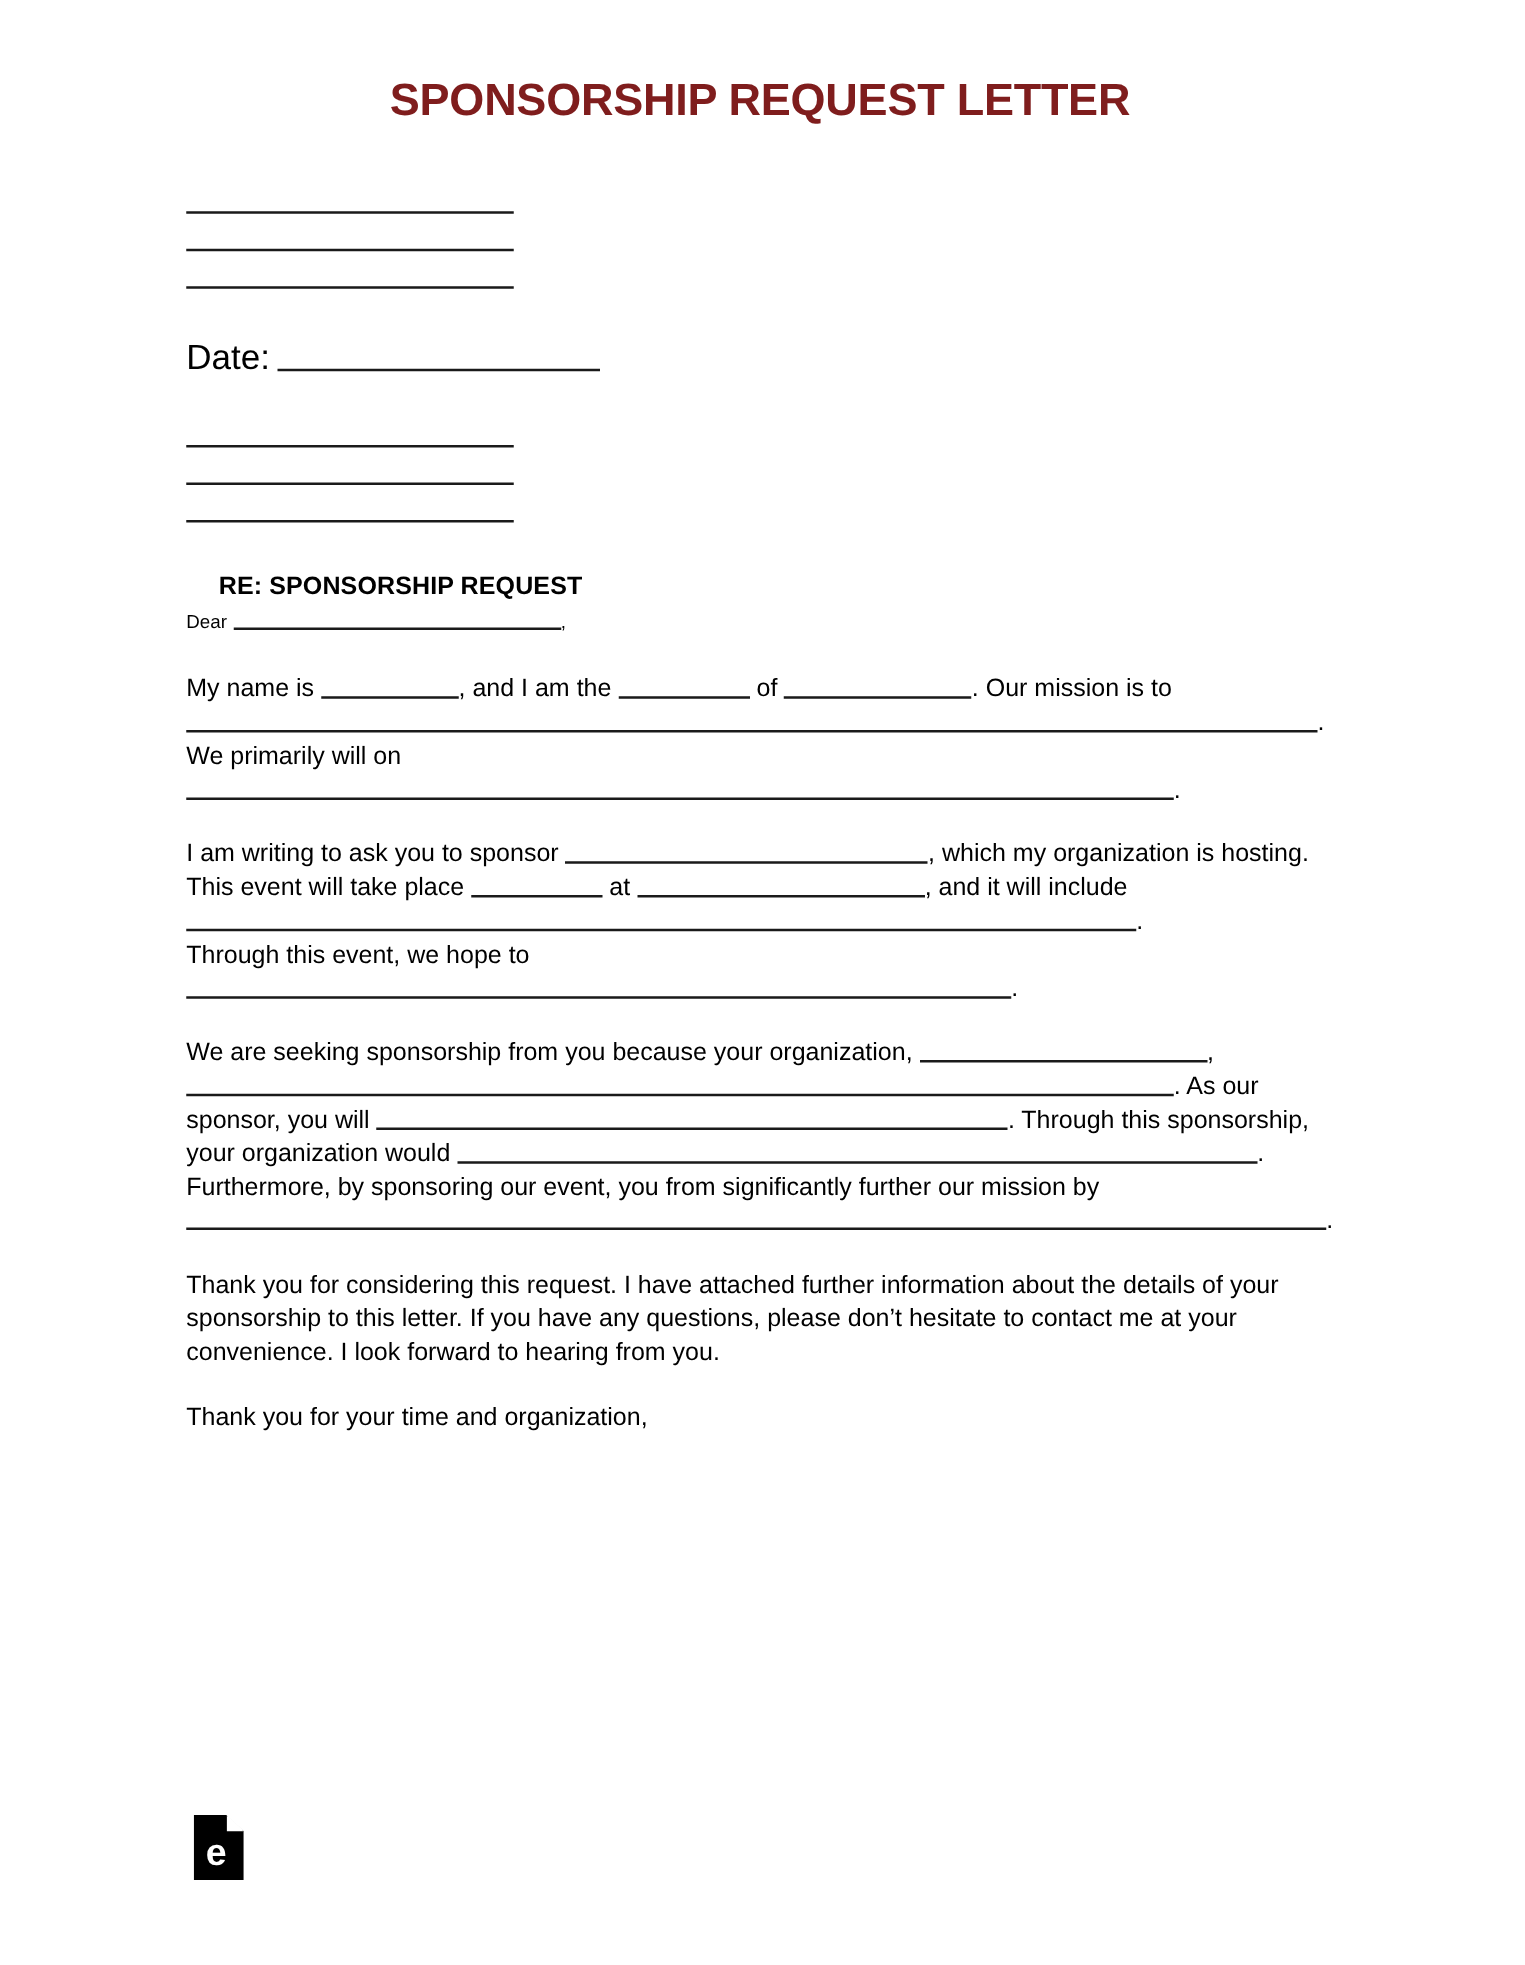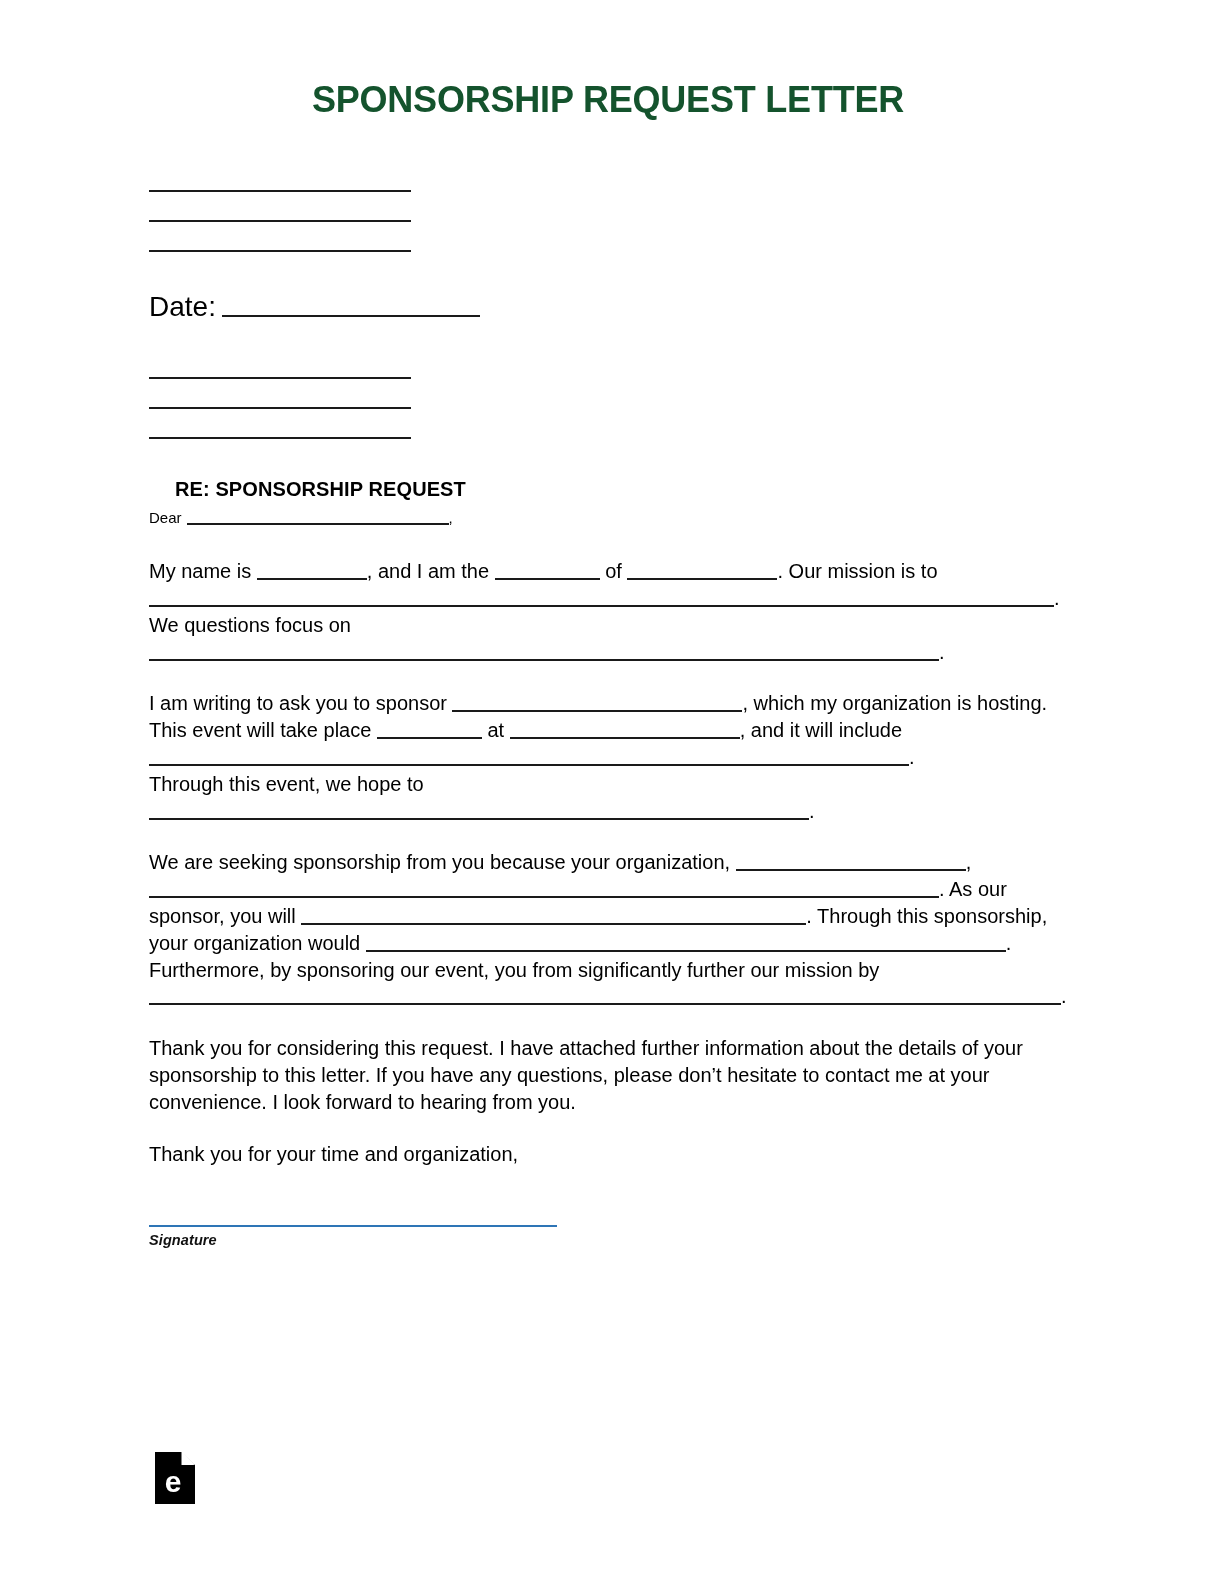--- a/index.html
+++ b/index.html
@@ -22,27 +22,27 @@
   .content {
     position: absolute;
     left: 149px;
     top: 0;
     width: 918px;
   }
 
   
   .doc-title {
     margin: 0;
-    padding-top: 80px;
+    padding-top: 60px;
     text-align: center;
     font-size: 36px;
     font-weight: bold;
     letter-spacing: -0.2px;
     line-height: 1.1;
-    color: #14532d;
+    color: #7f1d1d;
   }
 
   
   .rule {
     display: inline-block;
     border-bottom: 2px solid #1a1a1a;
     vertical-align: baseline;
     height: 0.95em;
     margin-bottom: -2px;
   }
@@ -167,21 +167,21 @@
     <div class="para">
       <p>
         <span>My name is</span>
         <span class="rule w-sm"></span><span>, and I am the</span>
         <span class="rule w-smd"></span>
         <span>of</span>
         <span class="rule w-md"></span><span>. Our mission is to</span>
         <span class="rule w-fill"></span><span>.</span>
       </p>
       <p>
-        <span>We questions focus on</span>
+        <span>We primarily will on</span>
         <span class="rule w-fill3"></span><span>.</span>
       </p>
     </div>
 
     <div class="para">
       <p>
         <span>I am writing to ask you to sponsor</span>
         <span class="rule w-xl"></span><span>, which my organization is hosting. This event will take place</span>
         <span class="rule w-smd"></span>
         <span>at</span>
@@ -211,24 +211,20 @@
     </div>
 
     <div class="para">
       <p>Thank you for considering this request. I have attached further information about the details of your sponsorship to this letter. If you have any questions, please don’t hesitate to contact me at your convenience. I look forward to hearing from you.</p>
     </div>
 
     <div class="para">
       <p>Thank you for your time and organization,</p>
     </div>
 
-    <div class="sig-wrap">
-      <div class="sig-line"></div>
-      <div class="sig-label">Signature</div>
-    </div>
 
   </div>
 
   <div class="footer-logo">
     <svg viewBox="0 0 40 52" width="40" height="52" xmlns="http://www.w3.org/2000/svg" aria-hidden="true">
       <path d="M0 0 H26 L40 13 V52 H0 Z" fill="#000000"></path>
       <path d="M27 0 L40 12.5 H27 Z" fill="#ffffff"></path>
       <path d="M26.5 0.5 L39.5 13 H26.5 Z" fill="#ffffff"></path>
       <text x="18" y="40" font-family="'Liberation Sans', sans-serif" font-size="30" font-weight="bold" fill="#ffffff" text-anchor="middle">e</text>
     </svg>

